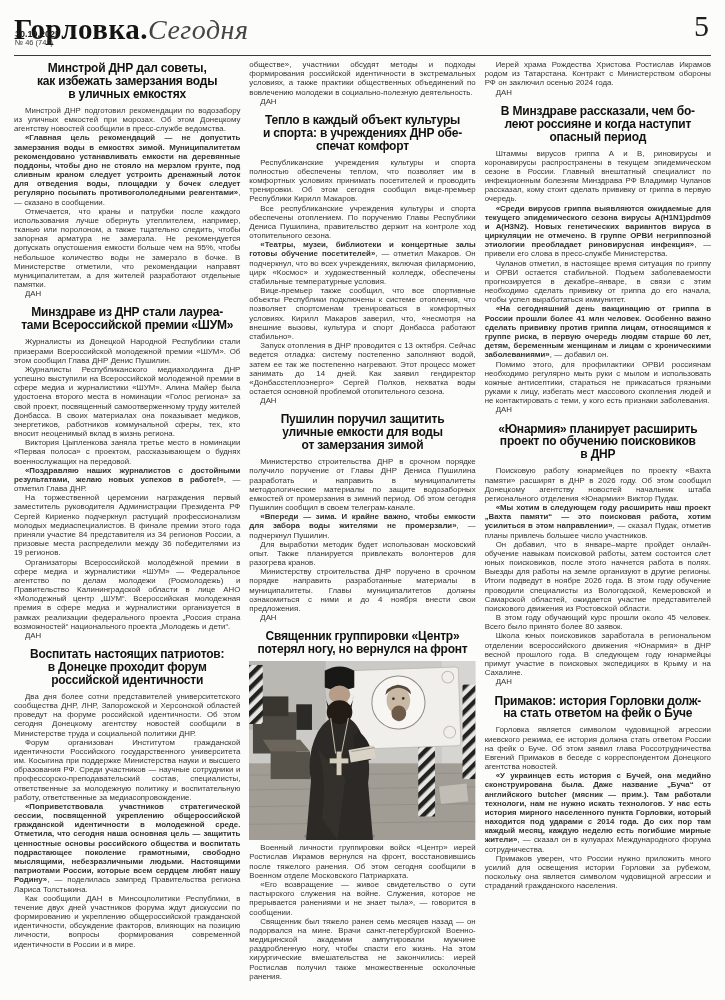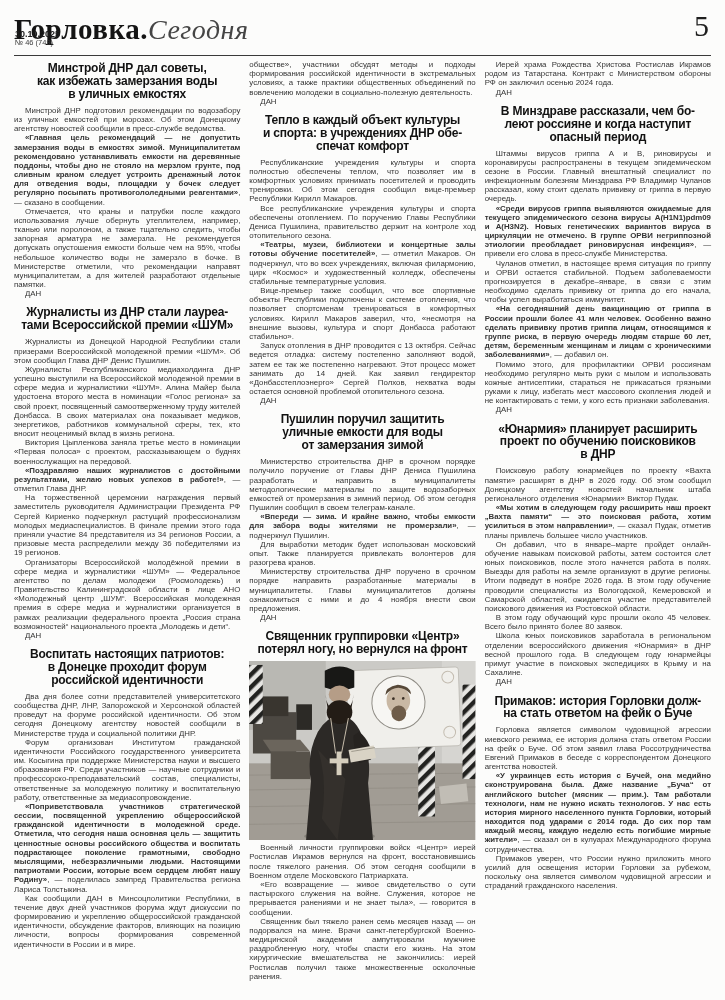--- a/index.html
+++ b/index.html
@@ -64,21 +64,21 @@
   <hr class="rule">
   <div class="columns" id="columns">
       <div class="col">
         <h2 class="headline">Минстрой ДНР дал советы,
 как избежать замерзания воды
 в уличных емкостях</h2>
         <p class="para"><span>Минстрой ДНР подготовил рекомендации по водозабору из уличных емкостей при морозах. Об этом Донецкому агентству новостей сообщили в пресс-службе ведомства.</span></p>
         <p class="para"><span class="b">«Главная цель рекомендаций — не допустить замерзания воды в емкостях зимой. Муниципалитетам рекомендовано устанавливать емкости на деревянные поддоны, чтобы дно не стояло на мерзлом грунте, под сливным краном следует устроить дренажный лоток для отведения воды, площадки у бочек следует регулярно посыпать противогололедными реагентами»</span><span>, — сказано в сообщении.</span></p>
         <p class="para"><span>Отмечается, что краны и патрубки после каждого использования лучше обернуть утеплителем, например, тканью или поролоном, а также тщательно следить, чтобы запорная арматура не замерзла. Не рекомендуется допускать опустошения емкости больше чем на 95%, чтобы небольшое количество воды не замерзло в бочке. В Министерстве отметили, что рекомендации направят муниципалитетам, а для жителей разработают отдельные памятки.</span></p>
         <p class="para sig"><span>ДАН</span></p>
-        <h2 class="headline">Журналисты из ДНР стали лауреа-
+        <h2 class="headline">Минздраве из ДНР стали лауреа-
 тами Всероссийской премии «ШУМ»</h2>
         <p class="para"><span>Журналисты из Донецкой Народной Республики стали призерами Всероссийской молодежной премии «ШУМ». Об этом сообщил Глава ДНР Денис Пушилин.</span></p>
         <p class="para"><span>Журналисты Республиканского медиахолдинга ДНР успешно выступили на Всероссийской молодежной премии в сфере медиа и журналистики «ШУМ». Алина Майер была удостоена второго места в номинации «Голос региона» за свой проект, посвященный самоотверженному труду жителей Донбасса. В своих материалах она показывает медиков, энергетиков, работников коммунальной сферы, тех, кто вносит неоценимый вклад в жизнь региона.</span></p>
         <p class="para"><span>Виктория Цыпленкова заняла третье место в номинации «Первая полоса» с проектом, рассказывающем о буднях военнослужащих на передовой.</span></p>
         <p class="para"><span class="b">«Поздравляю наших журналистов с достойными результатами, желаю новых успехов в работе!»</span><span>, — отметил Глава ДНР.</span></p>
         <p class="para"><span>На торжественной церемонии награждения первый заместитель руководителя Администрации Президента РФ Сергей Кириенко подчеркнул растущий профессионализм молодых медиаспециалистов. В финале премии этого года приняли участие 84 представителя из 34 регионов России, а призовые места распределили между 36 победителями из 19 регионов.</span></p>
         <p class="para"><span>Организаторы Всероссийской молодёжной премии в сфере медиа и журналистики «ШУМ» — Федеральное агентство по делам молодежи (Росмолодежь) и Правительство Калининградской области в лице АНО «Молодежный центр „ШУМ“. Всероссийская молодежная премия в сфере медиа и журналистики организуется в рамках реализации федерального проекта „Россия страна возможностей“ национального проекта „Молодежь и дети“.</span></p>
         <p class="para sig"><span>ДАН</span></p>
         <h2 class="headline">Воспитать настоящих патриотов:
 в Донецке проходит форум

